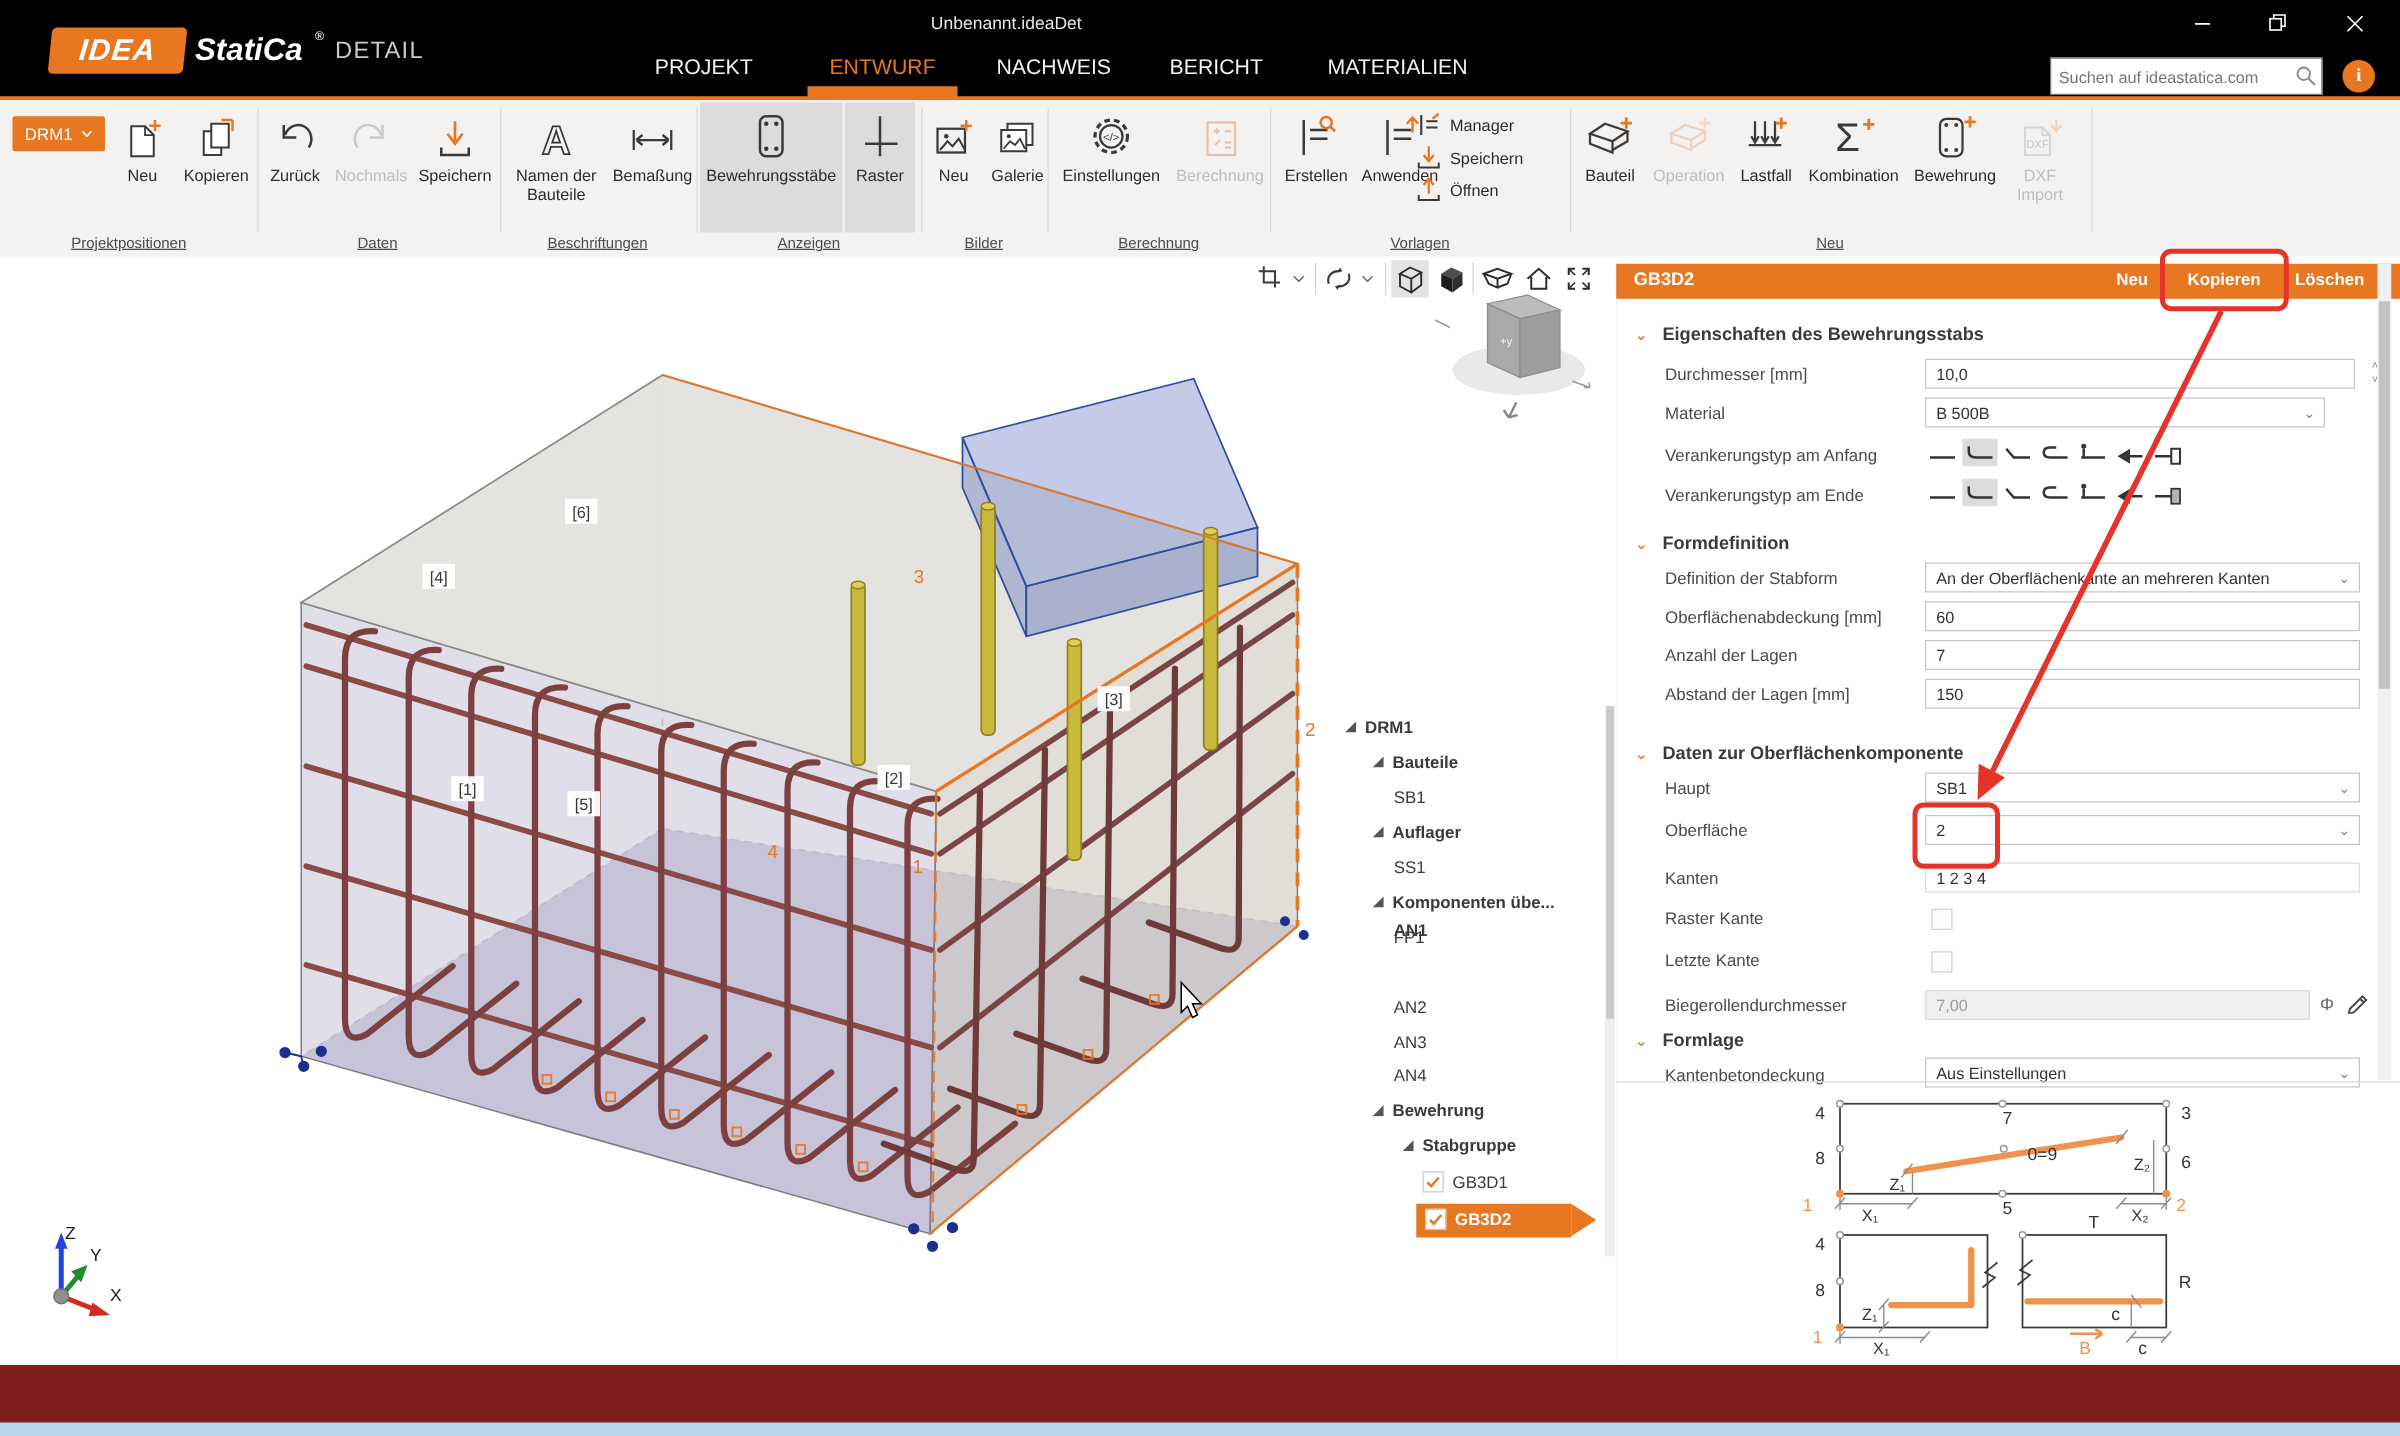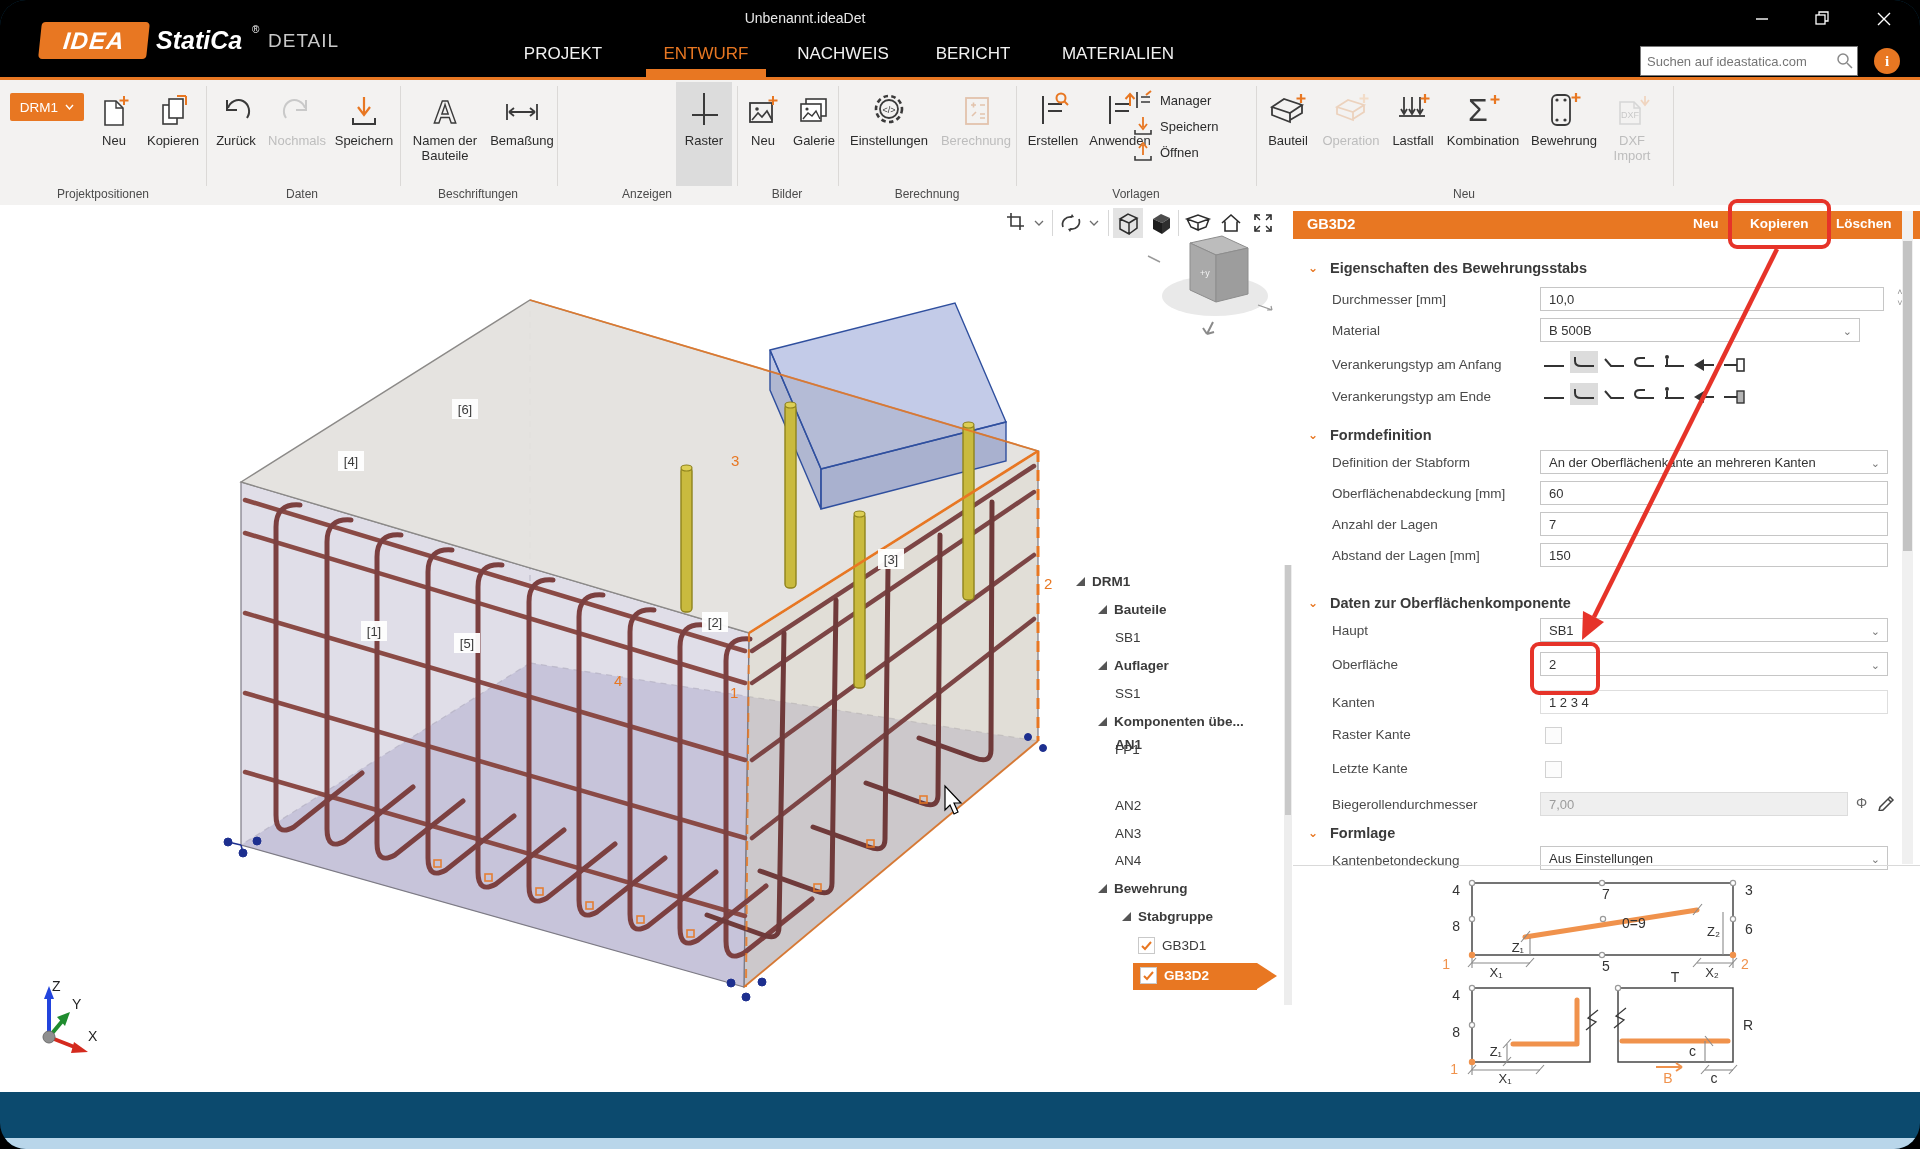--- a/index.html
+++ b/index.html
@@ -1,17 +1,17 @@
 <!DOCTYPE html>
 <html><head>
 <meta charset="utf-8">
 <style>
   html,body{margin:0;padding:0;background:#000;}
   #app{position:relative;width:1920px;height:1149px;overflow:hidden;
-       font-family:"Liberation Sans","DejaVu Sans",sans-serif;background:#0c4a6e;border-radius:26px;}
+       font-family:"Liberation Sans","DejaVu Sans",sans-serif;background:#7f1d1d;}
   .abs{position:absolute;}
   
   #titlebar{left:0;top:0;width:1920px;height:80px;background:#000;}
   #orange-line{left:0;top:77px;width:1920px;height:3px;background:#e87722;}
   .win-title{top:10px;color:#e8e8e8;font-size:14px;}
   .winbtn{top:6px;width:40px;height:26px;color:#fff;font-size:14px;text-align:center;line-height:26px;cursor:default;}
   .navitem{top:38px;height:32px;line-height:32px;color:#f2f2f2;font-size:17px;transform:translateX(-50%);}
   .navitem.active{color:#e87722;}
   #nav-underline{left:646px;top:69px;width:120px;height:11px;background:#e87722;}
   #logo-box{left:40px;top:22px;width:108px;height:37px;background:#e87722;border-radius:4px;
@@ -26,21 +26,21 @@
   #info-btn{left:1874px;top:48px;width:26px;height:26px;border-radius:50%;background:#e87722;color:#fff;
             font-weight:bold;font-size:15px;text-align:center;line-height:26px;font-family:"Liberation Serif",serif;}
   
   #ribbon{left:0;top:80px;width:1920px;height:125px;background:#f3f2f1;border-bottom:1px solid #d7d5d3;}
   .rbtn{position:absolute;top:4px;height:96px;display:flex;flex-direction:column;align-items:center;}
   .rbtn .ric{height:46px;display:flex;align-items:flex-end;justify-content:center;}
   .rbtn .rlbl{margin-top:3px;font-size:13px;line-height:15px;color:#2c2c2c;text-align:center;}
   .rbtn.disabled .rlbl{color:#bdbdbd;}
   .rbtn.toggled{background:#dcdcdc;top:2px;height:102px;padding-top:2px;}
   .rsep{position:absolute;top:6px;height:100px;width:1px;background:#dbd9d7;}
-  .rgrp{position:absolute;top:107px;font-size:12px;color:#4b4b4b;transform:translateX(-50%);white-space:nowrap;}
+  .rgrp{position:absolute;top:107px;font-size:12px;color:#4b4b4b;transform:translateX(-50%);white-space:nowrap;text-decoration:underline;}
   #drm-select{position:absolute;left:10px;top:13px;width:74px;height:28px;background:#e87722;color:#fff;
               font-size:13.5px;display:flex;align-items:center;justify-content:center;gap:7px;border-radius:2px;}
   .sml{position:absolute;left:1132px;height:24px;display:flex;align-items:center;gap:6px;font-size:13px;color:#2c2c2c;}
   
   #viewport{left:0;top:205px;width:1293px;height:887px;background:#fff;border-right:1px solid #d0d0d0;}
   .vtool{position:absolute;top:3px;width:30px;height:30px;display:flex;align-items:center;justify-content:center;}
   .vtool.sel{background:#e3e3e3;}
   .vsep{position:absolute;top:5px;width:1px;height:26px;background:#d7d7d7;}
   
   .trow{position:absolute;white-space:nowrap;font-size:13.5px;color:#3b3b3b;display:flex;align-items:center;gap:7px;}
@@ -196,20 +196,32 @@
       <div class="ric">
         <svg width="42" height="38">
             <path d="M6,12 v16 M36,12 v16" stroke="#3a3a3a" stroke-width="1.8"></path>
             <path d="M8,20 h26 M8,20 l5,-4 M8,20 l5,4 M34,20 l-5,-4 M34,20 l-5,4" fill="none" stroke="#3a3a3a" stroke-width="1.8"></path>
           </svg>
       </div>
       <div class="rlbl">Bemaßung</div>
     </div>
     <div class="rsep" style="left:557px;"></div>
 
+    <div class="rbtn toggled" style="left:560px;width:114px;">
+      <div class="ric">
+        <svg width="34" height="42">
+            <rect x="8" y="5" width="18" height="32" rx="5" fill="none" stroke="#3a3a3a" stroke-width="2"></rect>
+            <circle cx="13" cy="11" r="1.8" fill="#3a3a3a"></circle>
+            <circle cx="21" cy="11" r="1.8" fill="#3a3a3a"></circle>
+            <circle cx="13" cy="31" r="1.8" fill="#3a3a3a"></circle>
+            <circle cx="21" cy="31" r="1.8" fill="#3a3a3a"></circle>
+          </svg>
+      </div>
+      <div class="rlbl">Bewehrungsstäbe</div>
+    </div>
     <div class="rbtn toggled" style="left:676px;width:56px;">
       <div class="ric">
         <svg width="36" height="42">
             <path d="M18,5 v32 M6,27 h26" stroke="#3a3a3a" stroke-width="2"></path>
           </svg>
       </div>
       <div class="rlbl">Raster</div>
     </div>
     <div class="rsep" style="left:737px;"></div>
 

